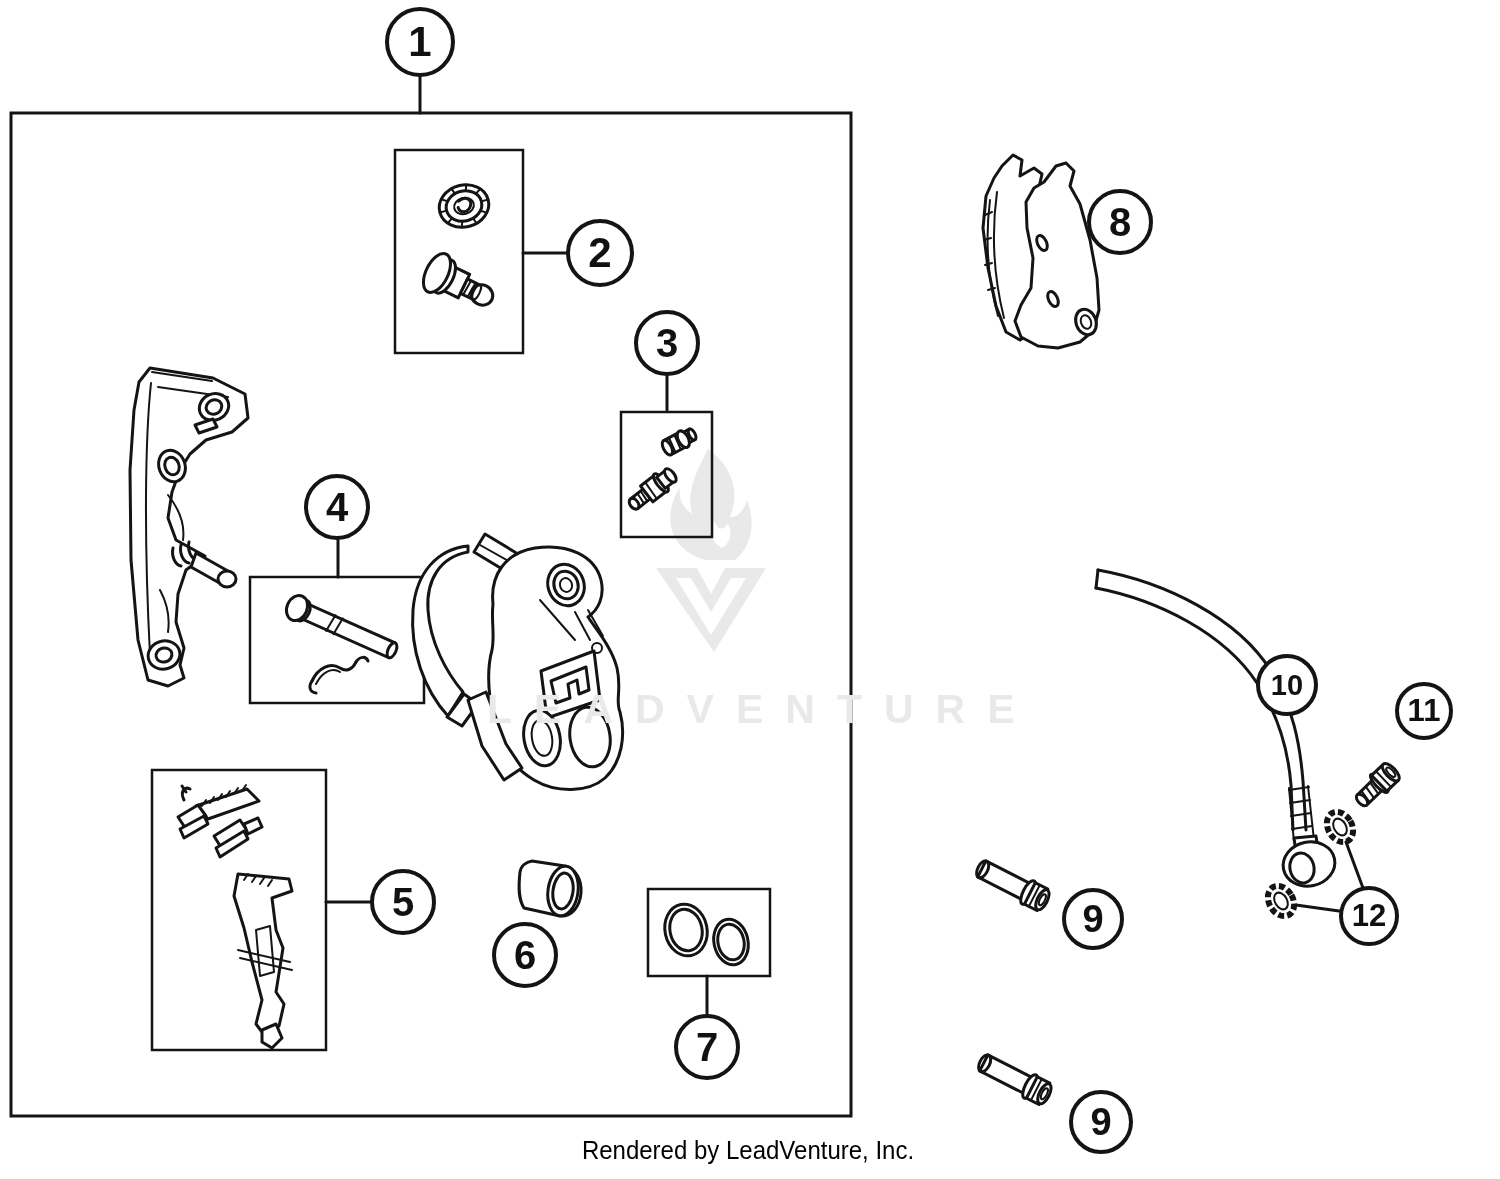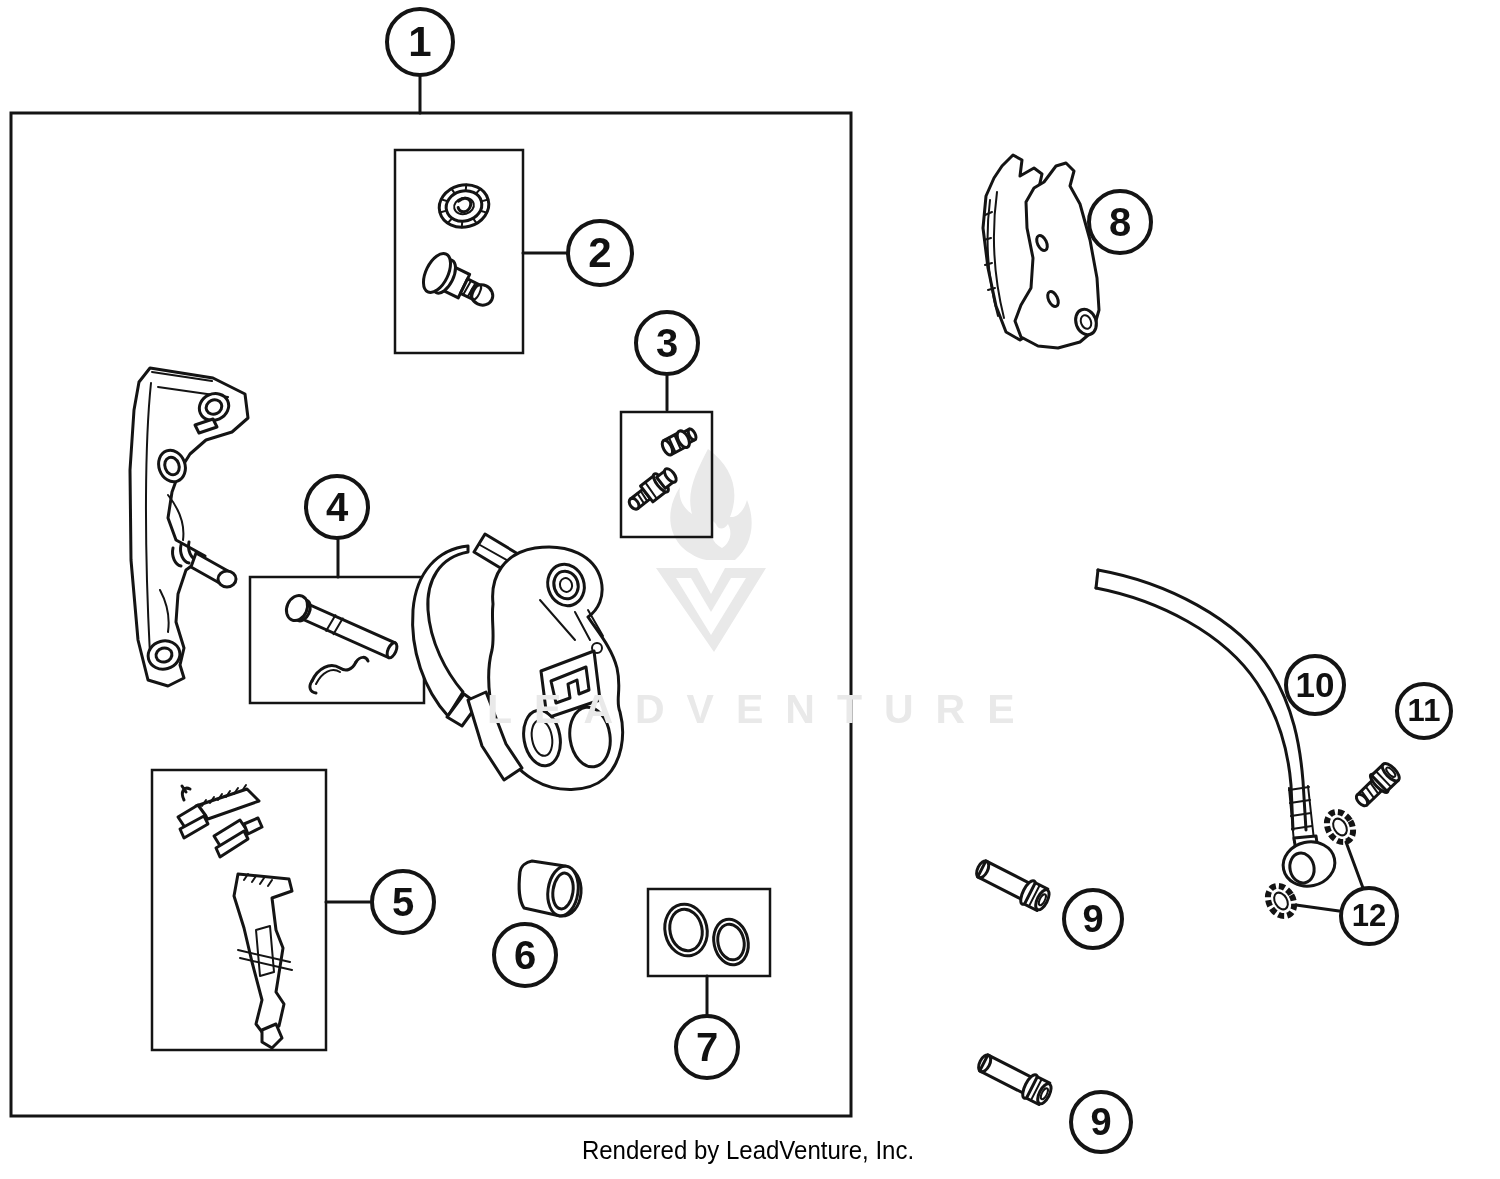--- a/index.html
+++ b/index.html
@@ -296,21 +296,21 @@
     </div>
   <div class="callout" style="left:1087px;top:189px;width:66px;height:66px;font-size:40px;">
       <span>8</span>
     </div>
   <div class="callout" style="left:1062px;top:888px;width:62px;height:62px;font-size:38px;">
       <span>9</span>
     </div>
   <div class="callout" style="left:1069px;top:1090px;width:64px;height:64px;font-size:38px;">
       <span>9</span>
     </div>
-  <div class="callout" style="left:1284px;top:654px;width:62px;height:62px;font-size:35px;">
+  <div class="callout" style="left:1256px;top:654px;width:62px;height:62px;font-size:29px;">
       <span>10</span>
     </div>
   <div class="callout" style="left:1395px;top:682px;width:58px;height:58px;font-size:31px;">
       <span>11</span>
     </div>
   <div class="callout" style="left:1339px;top:886px;width:60px;height:60px;font-size:31px;text-align:right;">
       <span>12</span>
     </div>
 
   <div class="caption">Rendered by LeadVenture, Inc.</div>

